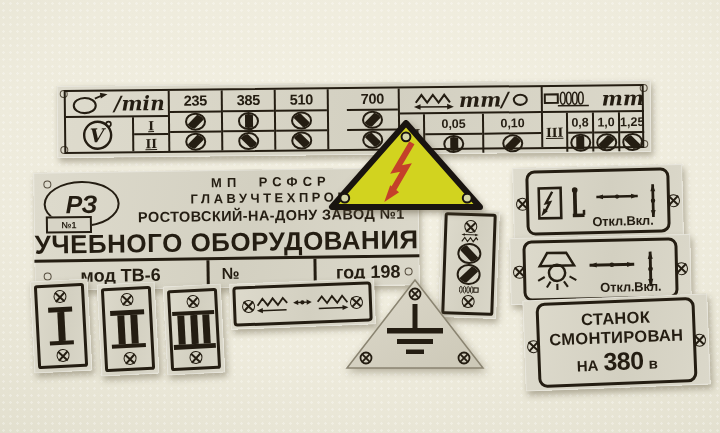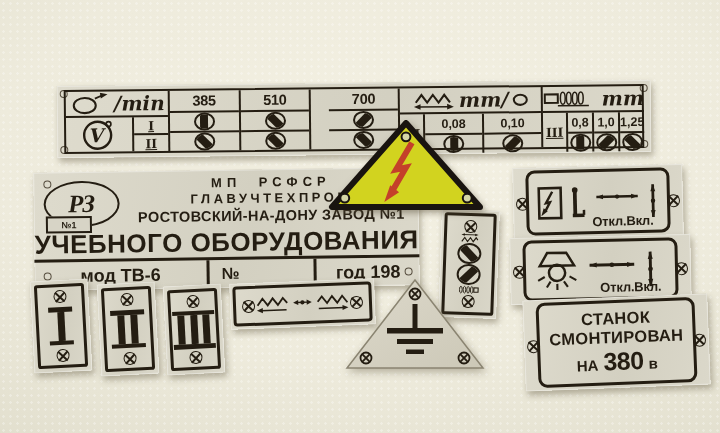--- a/index.html
+++ b/index.html
@@ -55,21 +55,21 @@
   .sp3{flex:1;display:flex;flex-direction:column;border-right:2px solid var(--ink);}
   .sp3:last-child{border-right:none;}
   .sp-val{height:19px;border-bottom:2px solid var(--ink);display:flex;align-items:center;justify-content:center;
     font-size:12.5px;font-weight:bold;}
 
   
   .nameplate{left:34px;top:170px;width:385px;height:118px;transform:rotate(-.8deg);}
   .logo{position:absolute;left:10px;top:9px;width:80px;height:52px;}
   .logo-oval{position:absolute;inset:0 4px 6px 0;border:2.5px solid var(--ink);border-radius:50%;
     display:flex;align-items:center;justify-content:center;}
-  .logo-rz{font-family:Liberation Serif, serif;font-style:italic;font-weight:bold;font-size:25px;}
+  .logo-rz{font-family:Liberation Sans, sans-serif;font-style:italic;font-weight:bold;font-size:25px;}
   .logo-tag{position:absolute;left:2px;bottom:0;width:42px;height:13px;border:2px solid var(--ink);
     background:#d7d4c6;font-size:9px;font-weight:bold;display:flex;align-items:center;justify-content:center;}
   .np-org{position:absolute;left:96px;right:6px;top:5px;text-align:center;font-weight:bold;}
   .np-l1{font-size:13px;letter-spacing:5px;word-spacing:9px;}
   .np-l2{font-size:13px;letter-spacing:3.5px;margin-top:1px;}
   .np-l3{font-size:14.5px;letter-spacing:.4px;margin-top:2px;}
   .np-title{position:absolute;left:0;right:0;top:57px;text-align:center;font-size:26px;font-weight:bold;letter-spacing:.5px;}
   .np-row{position:absolute;left:0;right:0;bottom:0;height:28px;border-top:3px solid var(--ink);display:flex;align-items:stretch;}
   .np-cell{display:flex;align-items:center;justify-content:center;font-size:18px;font-weight:bold;position:relative;}
   .np-model{flex:0 0 172px;}
@@ -153,20 +153,29 @@
           </div>
           <div class="sp-rlabels">
             <div class="rlabel">I</div>
             <div class="rlabel">II</div>
           </div>
         </div>
       </div>
 
       <div class="sp-cols">
         <div class="sp-col">
+          <div class="sp-num">235</div>
+          <div class="sp-ic mid">
+              <span class="pulley stripe-fs"></span>
+            </div>
+          <div class="sp-ic">
+              <span class="pulley stripe-fs"></span>
+            </div>
+        </div>
+        <div class="sp-col">
           <div class="sp-num">385</div>
           <div class="sp-ic mid">
               <span class="pulley stripe-v"></span>
             </div>
           <div class="sp-ic">
               <span class="pulley stripe-bs"></span>
             </div>
         </div>
         <div class="sp-col">
           <div class="sp-num">510</div>
@@ -197,21 +206,21 @@
             <polygon points="43,16.5 36,13.5 36,19.5" fill="#241d12"></polygon>
           </svg>
           <span class="unit">mm/</span>
           <svg width="17" height="13" viewBox="0 0 18 14">
             <ellipse cx="9" cy="7" rx="7" ry="5.5" fill="none" stroke="#241d12" stroke-width="2.2"></ellipse>
           </svg>
         </div>
         <div class="sp-body">
           <div class="sec-label">III</div>
           <div class="sp3">
-            <div class="sp-val">0,08</div>
+            <div class="sp-val">0,05</div>
             <div class="sp-ic">
                 <span class="pulley stripe-v"></span>
               </div>
           </div>
           <div class="sp3">
             <div class="sp-val">0,10</div>
             <div class="sp-ic">
                 <span class="pulley stripe-fs"></span>
               </div>
           </div>

